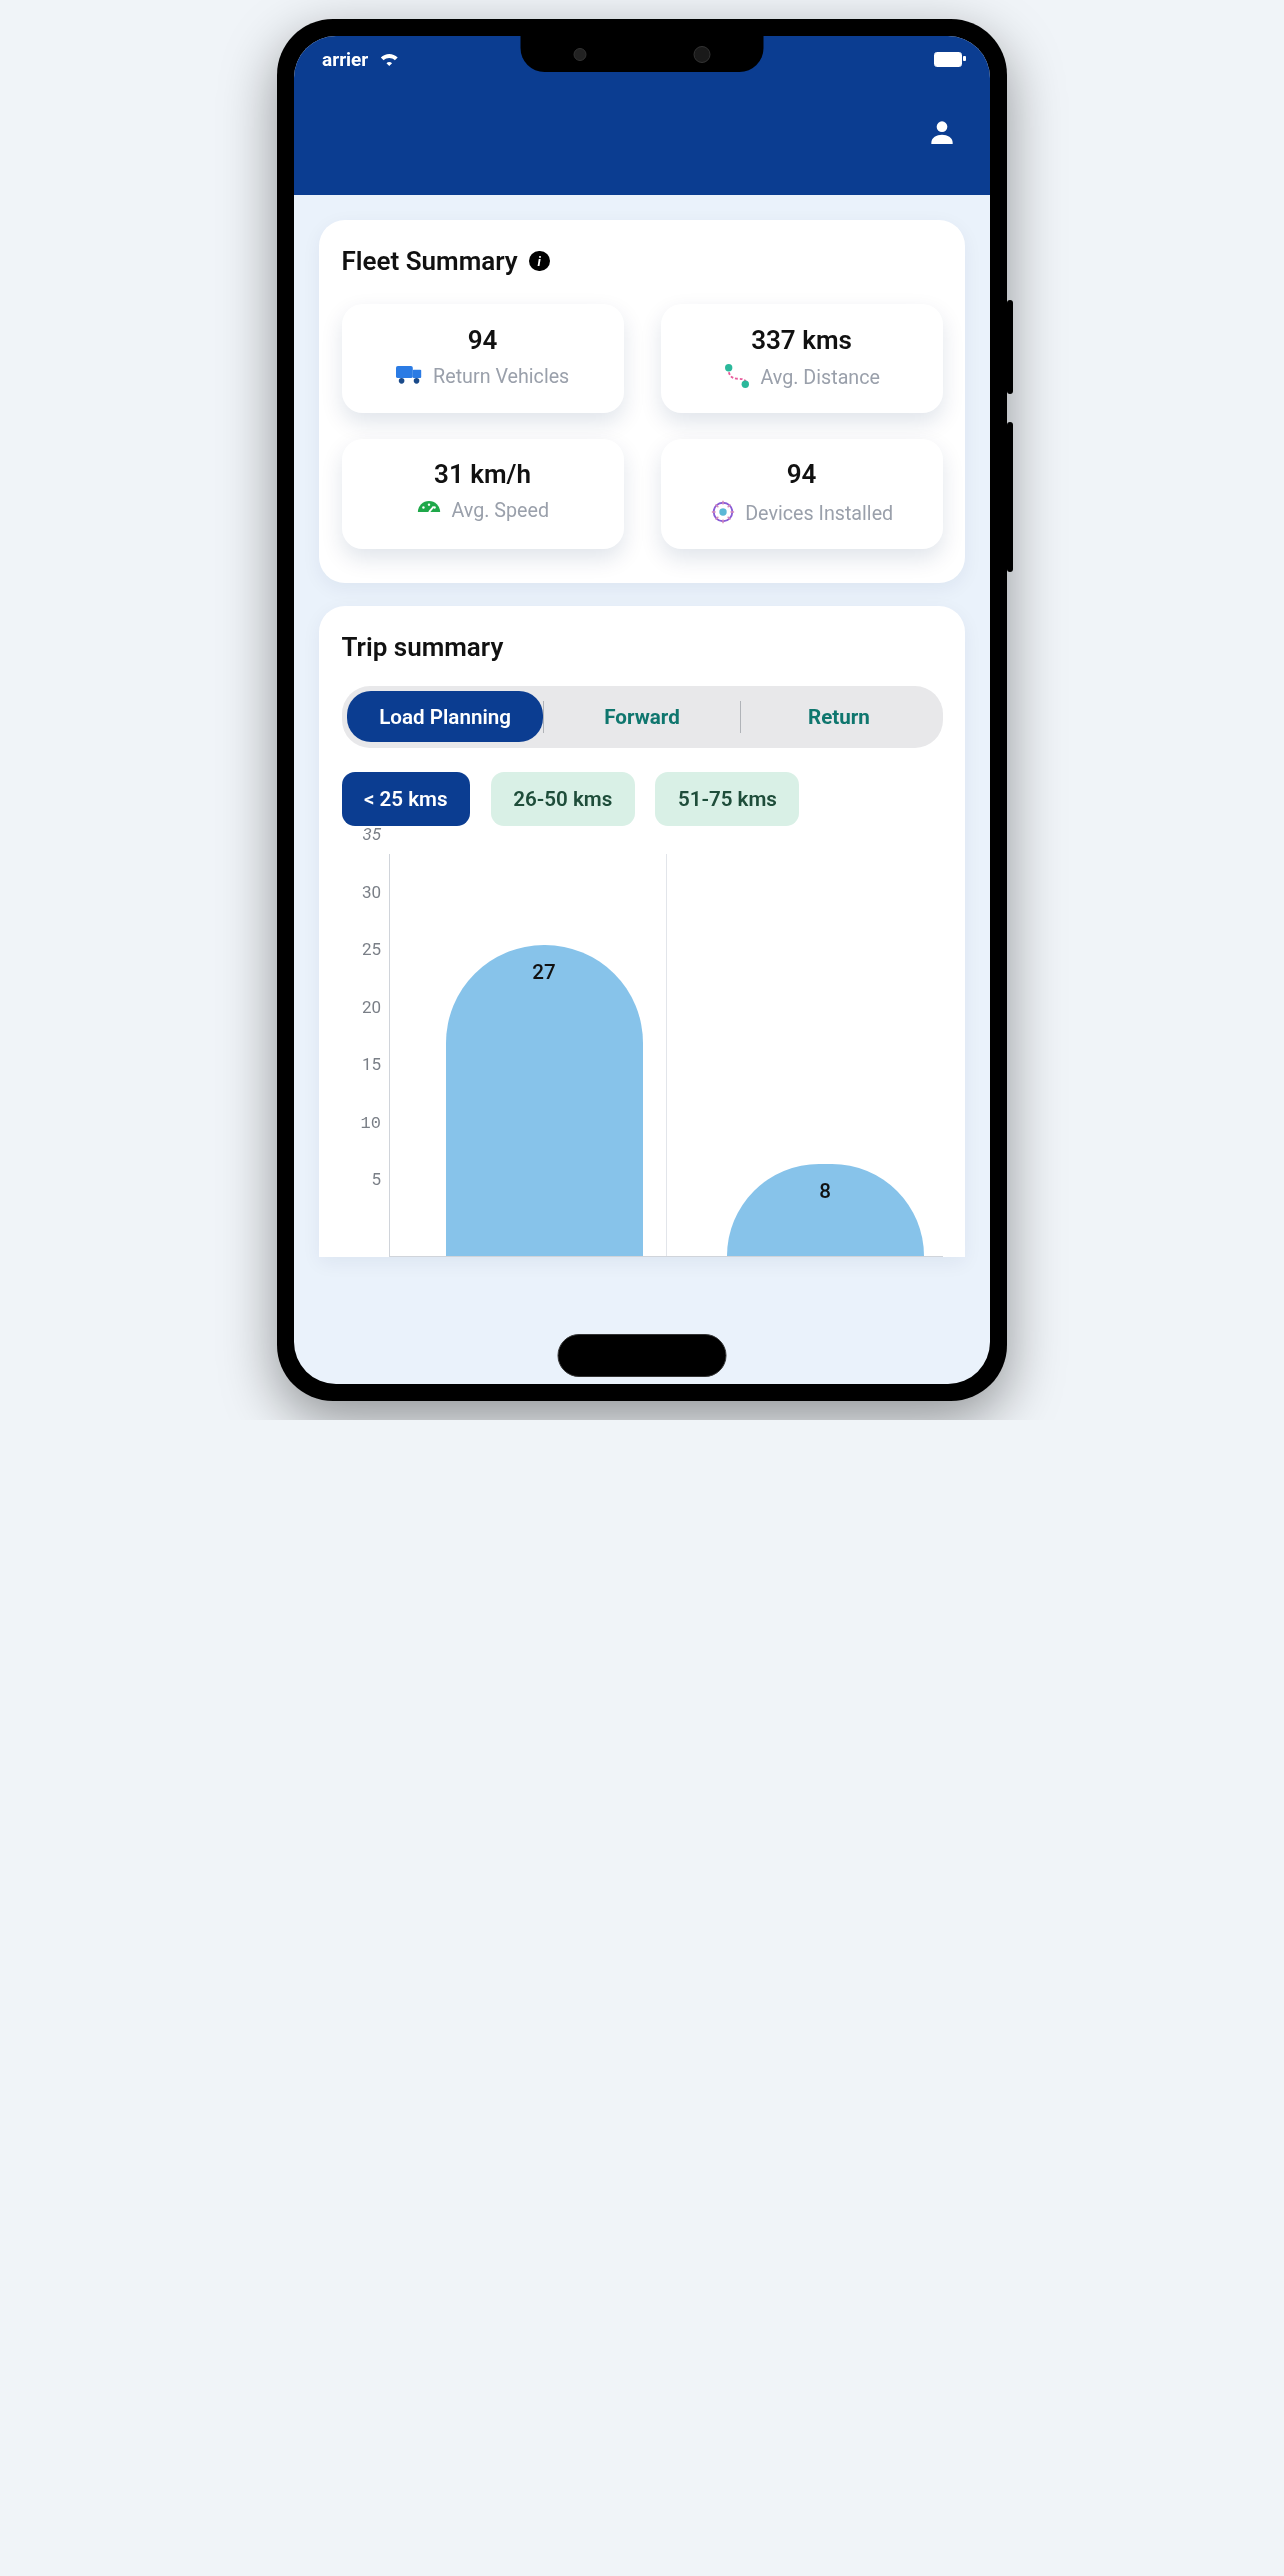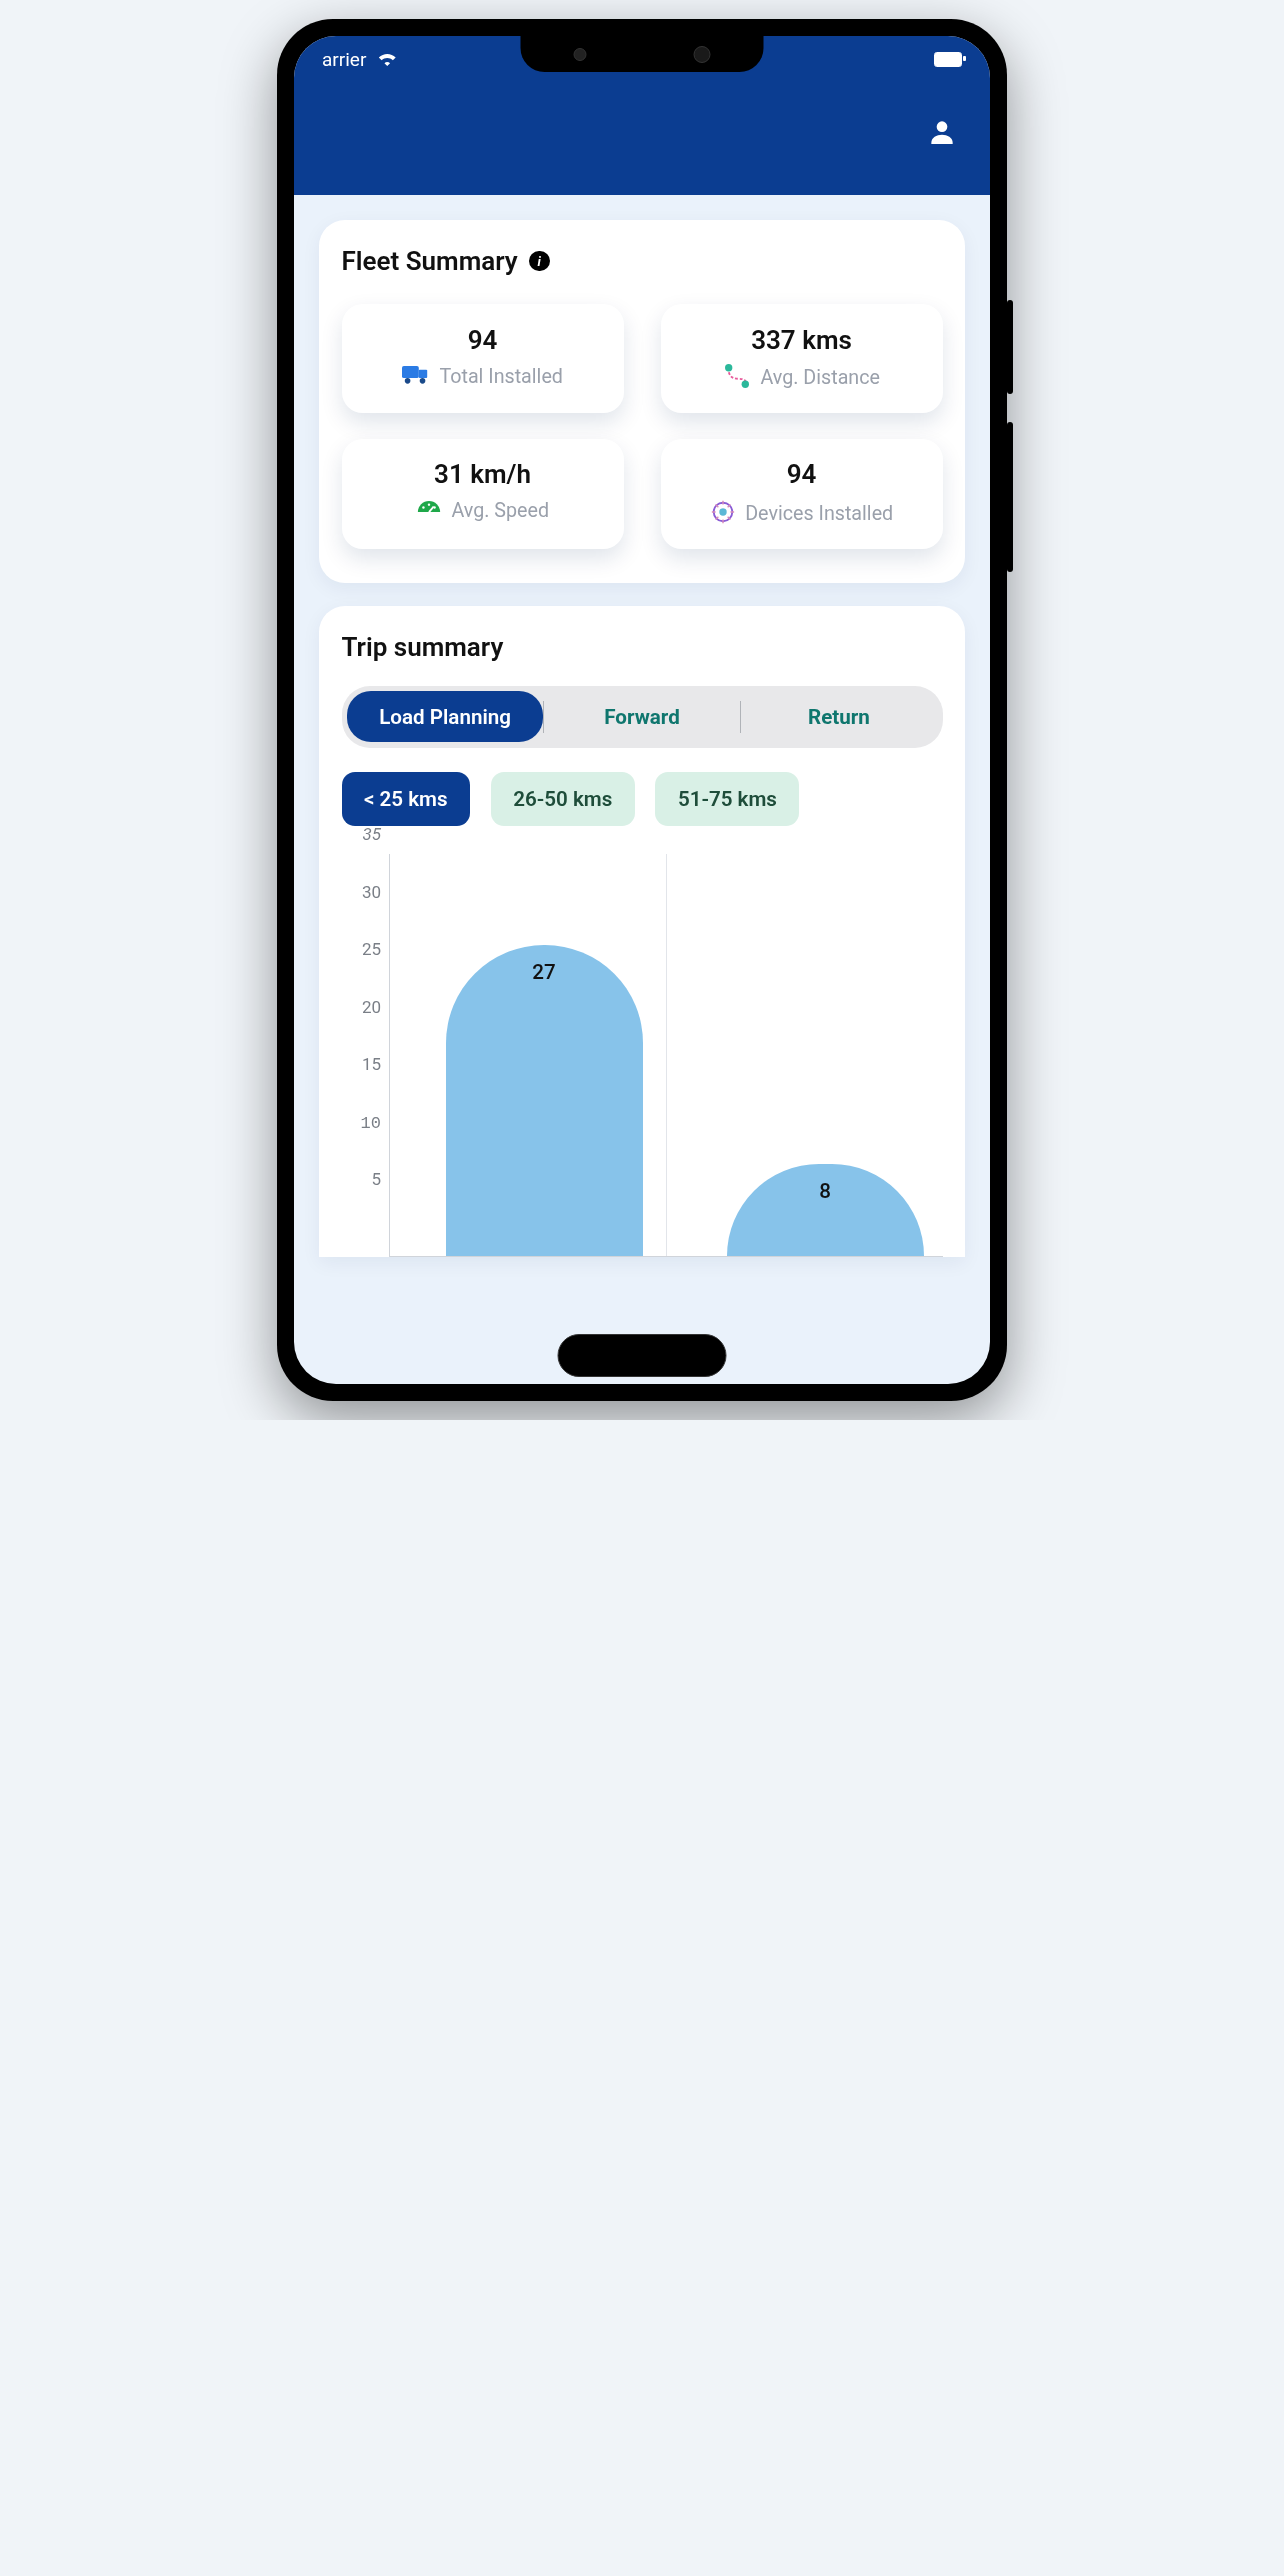--- a/index.html
+++ b/index.html
@@ -43,21 +43,21 @@
   .notch .dot2 { width:17px;height:17px;border-radius:50%;background:#1a1a1a;border:0.9px solid #333;}
   .status-bar {
     height: 47px;
     background: #0b3d91;
     color: #fff;
     display: flex;
     align-items: center;
     justify-content: space-between;
     padding: 0 28px;
     font-size: 19px;
-    font-weight: 400;
+    font-weight: 700;
   }
   .status-left { display:flex; align-items:center; gap:9.4px;}
   .battery {
     width:28px;height:15px;border:1.9px solid #fff;border-radius:2.8px;position:relative;
   }
   .battery::after{content:"";position:absolute;right:-4.7px;top:2.8px;width:2.8px;height:5.6px;background:#fff;border-radius:0.9px;}
   .battery-fill{background:#fff;width:100%;height:100%;border-radius:0.9px;}
   .header {
     background: #0b3d91;
     height: 112px;
@@ -180,21 +180,21 @@
             <div class="stat-value">94</div>
             <div class="stat-label-row">
               <span>
                 <svg width="28" height="20.6" viewBox="0 0 30 22">
                     <rect x="0" y="2" width="18" height="13" rx="2" fill="#2b7be4"></rect>
                     <rect x="18" y="6" width="9" height="9" rx="1" fill="#2b7be4"></rect>
                     <circle cx="6" cy="18" r="3" fill="#1a4a8a"></circle>
                     <circle cx="22" cy="18" r="3" fill="#1a4a8a"></circle>
                   </svg>
               </span>
-              <span class="stat-label">Total Installed</span>
+              <span class="stat-label">Return Vehicles</span>
             </div>
           </div>
           <div class="stat-card">
             <div class="stat-value">337 kms</div>
             <div class="stat-label-row">
               <span>
                 <svg width="28" height="24" viewBox="0 0 30 26">
                     <path d="M6 4 C6 4 4 16 16 16 C28 16 24 22 24 22" stroke="#e85a9b" stroke-width="2" fill="none" stroke-dasharray="3 2"></path>
                     <circle cx="6" cy="4" r="4" fill="#2bb89b"></circle>
                     <circle cx="24" cy="22" r="4" fill="#2bb89b"></circle>

